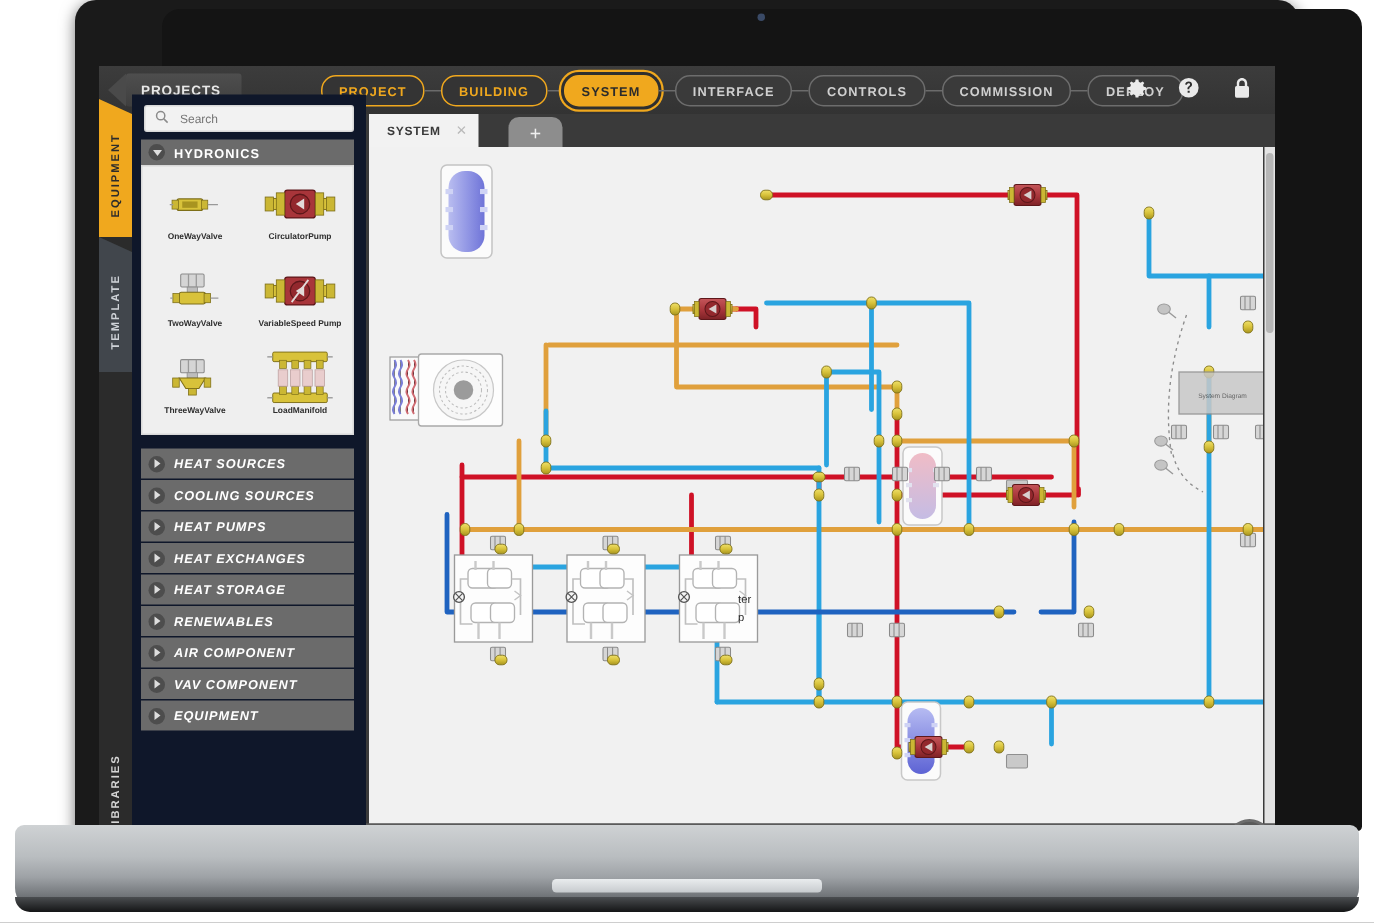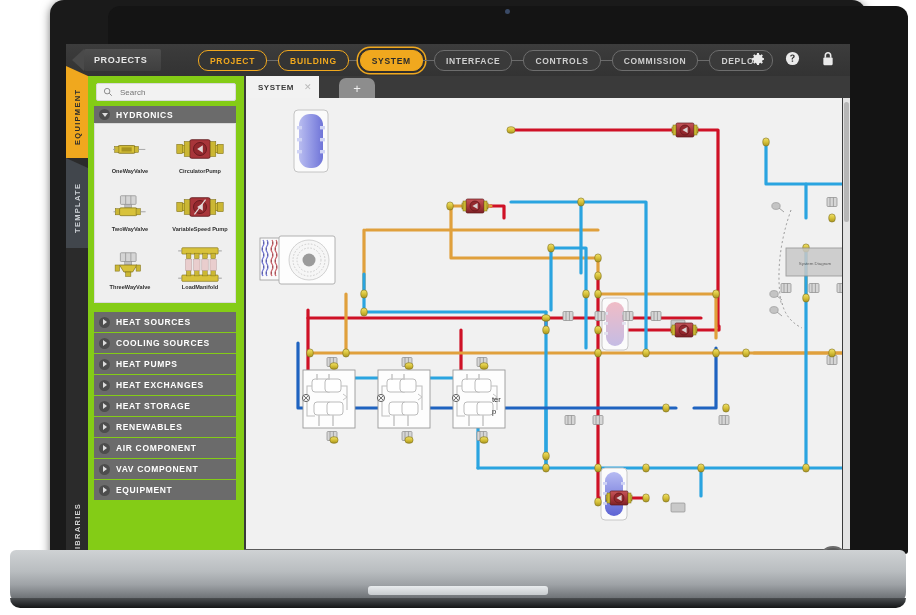--- a/index.html
+++ b/index.html
@@ -31,21 +31,21 @@
   .screen{position:absolute;left:66px;top:12px;width:784px;height:528px;background:#2a2a2a;overflow:hidden;margin-top:32px;}
 
   
   .topnav{position:absolute;left:0;top:0;width:784px;height:32px;
           background:linear-gradient(180deg,#3c3c3c,#333333);border-bottom:1px solid #222;}
   .projects-tab{position:absolute;left:18px;top:5px;height:22px;padding:0 14px 0 10px;
           background:linear-gradient(180deg,#4e4e4e,#3f3f3f);color:#e7e7e7;font-size:9px;font-weight:bold;
           letter-spacing:.6px;display:flex;align-items:center;border-radius:2px;}
   .projects-arrow{position:absolute;left:6px;top:5px;width:0;height:0;border-top:11px solid transparent;
           border-bottom:11px solid transparent;border-right:12px solid #4a4a4a;}
-  .crumbs{position:absolute;left:132px;top:6px;display:flex;align-items:center;gap:0;text-align:right;}
+  .crumbs{position:absolute;left:148px;top:6px;display:flex;align-items:center;gap:0;text-align:right;}
   .crumb{height:19px;padding:0 11px;display:flex;align-items:center;justify-content:center;
          border-radius:10px;font-size:8.5px;font-weight:bold;letter-spacing:.7px;white-space:nowrap;}
   .crumb.on{border:1.5px solid #f0a81e;color:#f0a81e;background:#343434;}
   .crumb.active{background:#f0a81e;color:#2b2b2b;border:1.5px solid #f0a81e;
          box-shadow:0 0 0 2px #2f2f2f, 0 0 0 3.5px #f0a81e;}
   .crumb.off{border:1.5px solid #6d6d6d;color:#cfcfcf;background:#3a3a3a;}
   .crumb-sep{width:11px;height:1px;background:#6b6b6b;}
   .topicons{position:absolute;right:14px;top:6px;display:flex;gap:18px;align-items:center;}
   .ticon{width:17px;height:17px;display:flex;align-items:center;justify-content:center;color:#eaeaea;}
   .ticon svg{display:block;}
@@ -57,21 +57,21 @@
         font-size:7.5px;font-weight:bold;letter-spacing:1.3px;}
   .vtab.equip{top:0;height:82px;background:#f0a81e;color:#2c2c2c;border-radius:0 0 0 0;}
   .vtab.equip:after{content:"";position:absolute;left:0;bottom:-10px;width:22px;height:10px;
         background:#f0a81e;clip-path:polygon(0 0,100% 0,100% 100%);}
   .vtab.tmpl{top:92px;height:80px;background:#41464c;color:#cfd3d8;}
   .vtab.tmpl:after{content:"";position:absolute;left:0;bottom:-10px;width:22px;height:10px;
         background:#41464c;clip-path:polygon(0 0,100% 0,100% 100%);}
   .vtab.libs{bottom:4px;height:78px;background:transparent;color:#d6d6d6;}
 
   
-  .panel{position:absolute;left:22px;top:32px;width:156px;height:496px;background:#84cc16;}
+  .panel{position:absolute;left:22px;top:19px;width:156px;height:496px;background:#0f172a;}
   .searchwrap{position:absolute;left:8px;top:7px;width:138px;height:16px;background:#f2f2f2;
         border:1px solid #d8d8d8;border-radius:2px;display:flex;align-items:center;}
   .searchwrap .mag{margin:0 5px 0 6px;color:#8b8b8b;}
   .searchwrap input{border:0;outline:0;background:transparent;font-size:8px;color:#9a9a9a;
         font-family:"Liberation Sans",sans-serif;width:100px;}
 
   .grp-head{position:absolute;left:6px;width:142px;height:17px;background:#6b6b6b;
         display:flex;align-items:center;color:#fff;font-size:8.5px;font-weight:bold;letter-spacing:.7px;}
   .grp-head.open{top:30px;}
   .grp-dot{width:11px;height:11px;border-radius:50%;background:#4d4d4d;margin:0 6px 0 5px;
@@ -81,21 +81,21 @@
 
   .palette{position:absolute;left:6px;top:47px;width:142px;height:180px;background:#efefef;
         border:1px solid #d9d9d9;box-sizing:border-box;display:grid;grid-template-columns:1fr 1fr;
         grid-template-rows:1fr 1fr 1fr;padding:4px 0 0 0;}
   .pitem{display:flex;flex-direction:column;align-items:center;justify-content:flex-start;padding-top:5px;}
   .pitem .glyph{height:32px;display:flex;align-items:center;justify-content:center;}
   .pitem .plabel{font-size:5.6px;font-weight:bold;color:#2e2e2e;margin-top:3px;text-align:center;line-height:1.15;}
 
   .catlist{position:absolute;left:6px;top:236px;width:142px;}
   .cat{height:20px;margin-bottom:1px;background:#6b6b6b;display:flex;align-items:center;
-       color:#fff;font-size:8.5px;font-weight:bold;letter-spacing:.65px;}
+       color:#fff;font-size:8.5px;font-weight:bold;letter-spacing:.65px;font-style:italic;}
 
   
   .work{position:absolute;left:178px;top:32px;width:606px;height:496px;background:#3a3a3a;}
   .tabbar{position:absolute;left:0;top:0;width:606px;height:22px;background:#3a3a3a;}
   .doctab{position:absolute;left:2px;top:0;height:22px;background:#f2f2f2;display:flex;align-items:center;
        padding:0 8px 0 12px;gap:10px;}
   .doctab .t{font-size:8px;font-weight:bold;color:#3a3a3a;letter-spacing:.5px;}
   .doctab .x{font-size:9px;color:#b9b9b9;}
   .addtab{position:absolute;left:95px;top:2px;width:36px;height:20px;background:#8d8d8d;
        border-radius:7px 7px 0 0;display:flex;align-items:center;justify-content:center;

